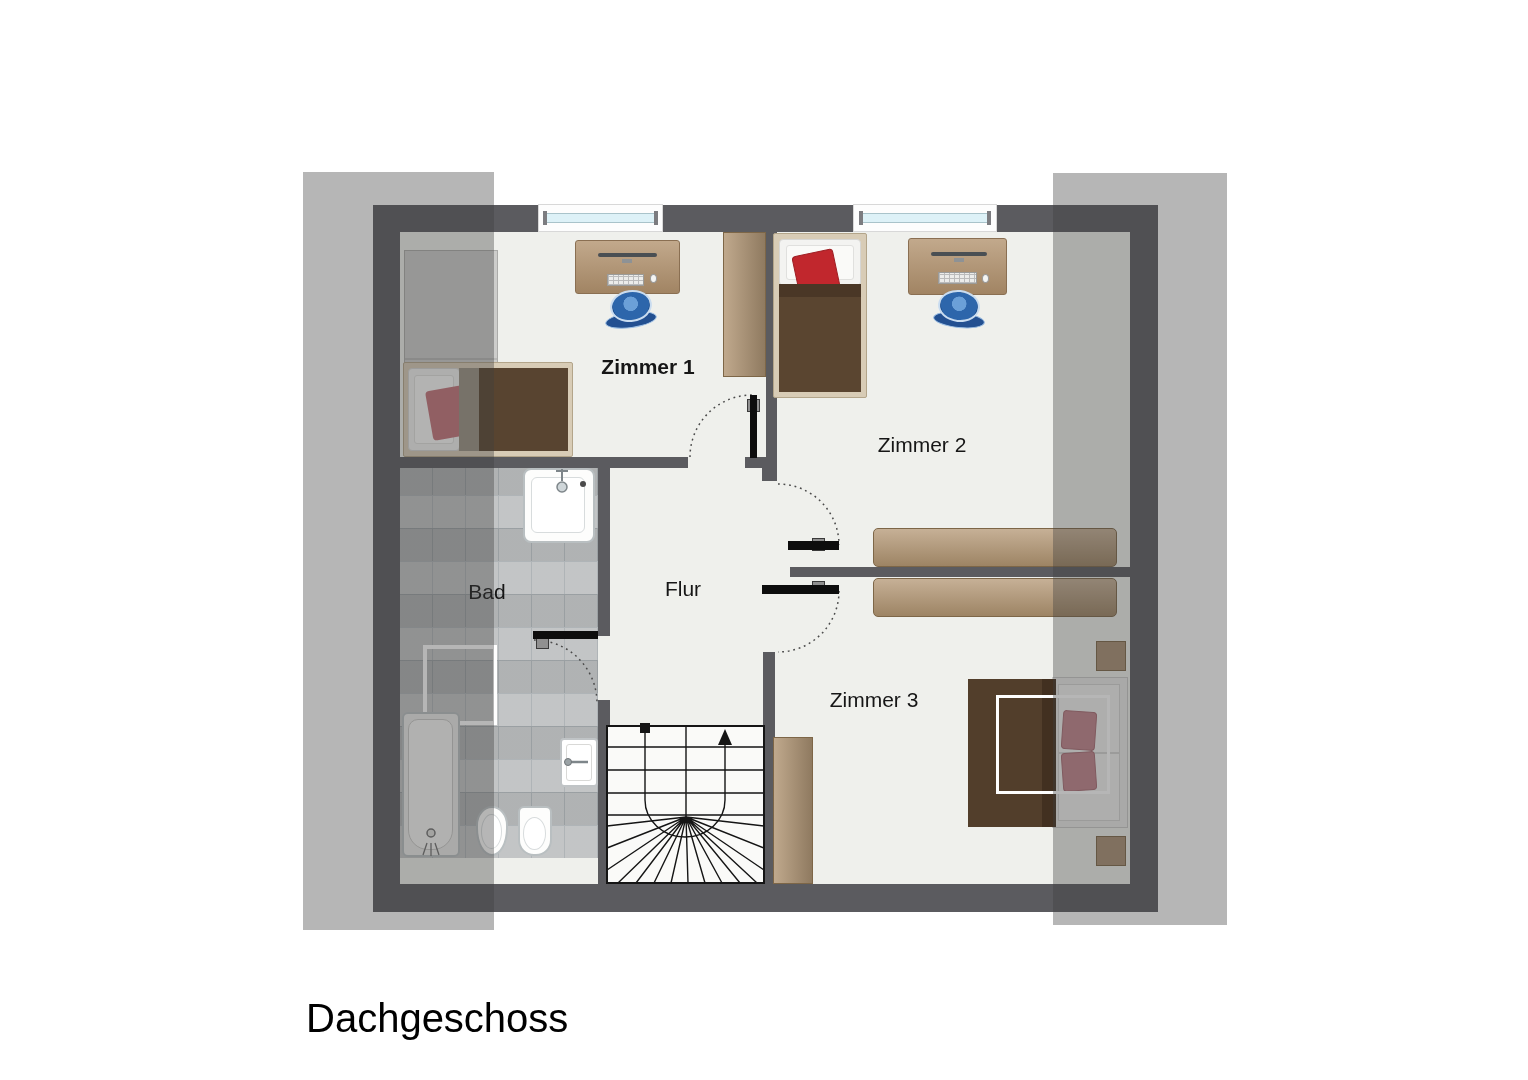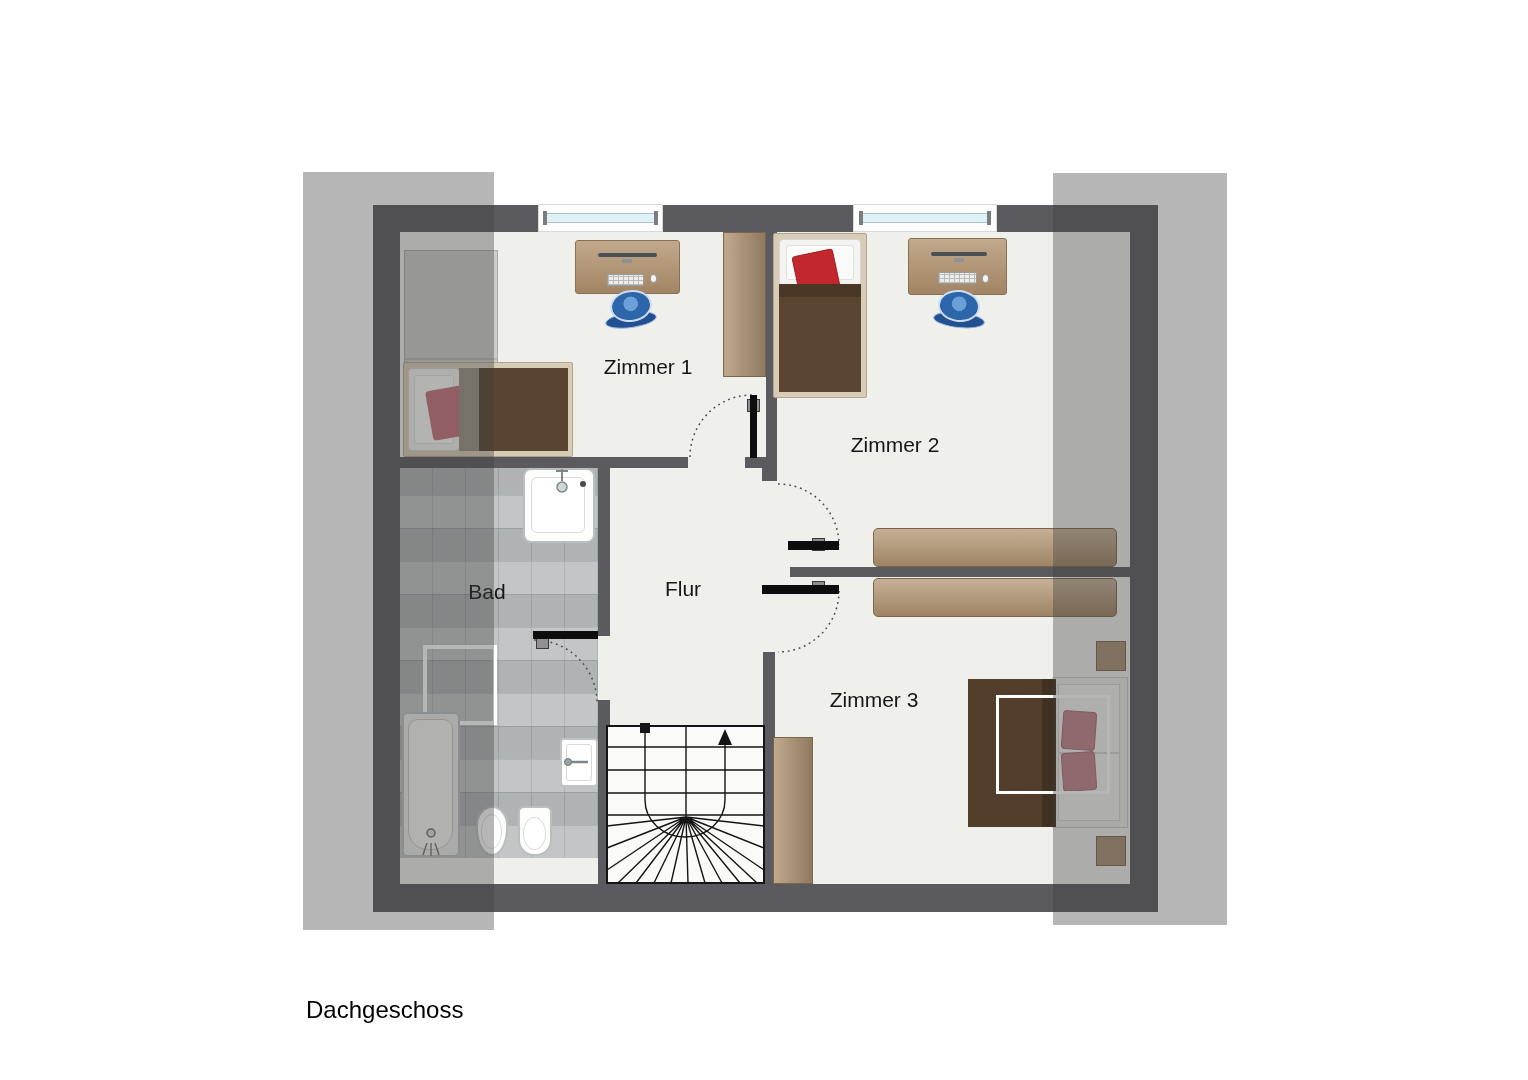--- a/index.html
+++ b/index.html
@@ -11,21 +11,21 @@
   .tiles{background-color:#b9bcbd;
     background-image:
       repeating-linear-gradient(0deg, rgba(255,255,255,0.14) 0 33px, rgba(0,0,0,0.05) 33px 66px),
       repeating-linear-gradient(90deg, transparent 0 32px, #a2a8ab 32px 33px),
       repeating-linear-gradient(0deg, transparent 0 32px, #a2a8ab 32px 33px);}
   .winframe{background:#fdfdfd;border:1px solid #d8d8d8;}
   .winglass{background:#ddf1f7;border:1px solid #a9c3ca;}
   .wincap{background:#7c7c80;}
   .band{background:rgba(62,62,64,0.38);}
   .label{position:absolute;transform:translate(-50%,-50%);color:#161616;font-size:21px;white-space:nowrap;}
-  .title{position:absolute;color:#000;font-size:24px;}
+  .title{position:absolute;color:#000;font-size:40px;}
   .wood-desk{background:linear-gradient(180deg,#c2a98c,#a18463);border:1px solid #8a6f52;border-radius:3px;}
   .wood-slab{background:linear-gradient(180deg,#c6b096,#9d8464);border:1px solid #7d6647;border-radius:5px;}
   .wood-tall{background:linear-gradient(90deg,#c0a98d,#8f7a60);border:1px solid #7d6647;}
   .bedframe{background:#d8ccb6;border:1px solid #b3a58a;border-radius:2px;}
   .pillow{background:#f3f3f1;border:1px solid #d6d6d4;border-radius:4px;}
   .pillow-inner{border:1px solid #e0e0de;background:#fafaf8;border-radius:3px;}
   .blanket1{background:#584430;}
   .blanket2{background:#5a4530;}
   .blanket3{background:#523e2b;}
   .fixture{background:#fdfdfc;border:2px solid #b9bfc1;border-radius:8px;}
@@ -162,22 +162,22 @@
 
   <div class="abs tab" style="left:747px;top:399px;width:13px;height:13px;"></div>
   <div class="abs leaf" style="left:750px;top:395px;width:7px;height:63px;"></div>
   <div class="abs tab" style="left:812px;top:538px;width:13px;height:13px;"></div>
   <div class="abs leaf" style="left:788px;top:541px;width:51px;height:9px;"></div>
   <div class="abs tab" style="left:812px;top:581px;width:13px;height:13px;"></div>
   <div class="abs leaf" style="left:762px;top:585px;width:77px;height:9px;"></div>
   <div class="abs tab" style="left:536px;top:636px;width:13px;height:13px;"></div>
   <div class="abs leaf" style="left:533px;top:631px;width:65px;height:8px;"></div>
 
-  <div class="label" style="left:648px;top:367px;">Zimmer 1</div>
-  <div class="label" style="left:895px;top:445px;text-align:right;">Zimmer 2</div>
+  <div class="label" style="left:648px;top:367px;font-weight:bold;">Zimmer 1</div>
+  <div class="label" style="left:922px;top:445px;text-align:right;">Zimmer 2</div>
   <div class="label" style="left:874px;top:700px;">Zimmer 3</div>
   <div class="label" style="left:487px;top:592px;">Bad</div>
   <div class="label" style="left:683px;top:589px;">Flur</div>
 
   <div class="abs band" style="left:303px;top:172px;width:191px;height:758px;"></div>
   <div class="abs band" style="left:1053px;top:173px;width:174px;height:752px;"></div>
 
   <div class="title" style="left:306px;top:996px;">Dachgeschoss</div>
 </div>
 

